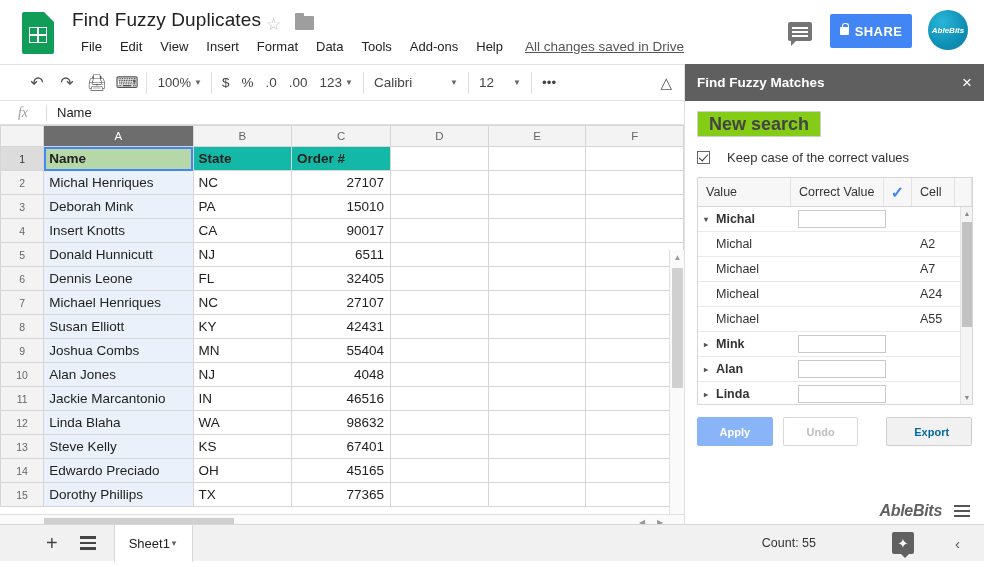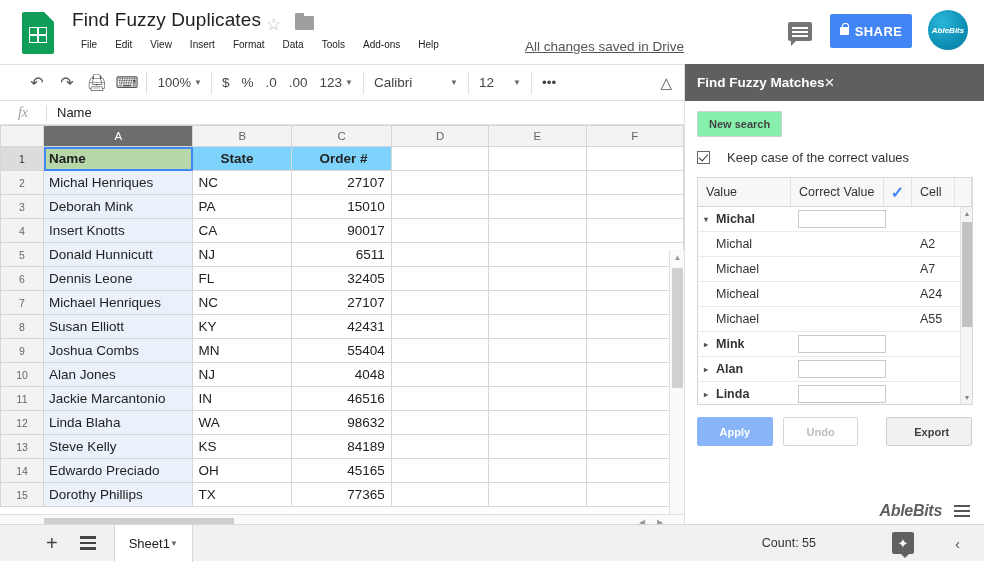--- a/index.html
+++ b/index.html
@@ -43,21 +43,21 @@
     position: absolute; left: 295px; top: 16px; width: 19px; height: 14px;
     background: #9e9e9e; border-radius: 1px; cursor: pointer;
   }
   .folder-icon:before {
     content: ""; position: absolute; left: 0; top: -3px; width: 9px; height: 4px;
     background: #9e9e9e; border-radius: 1px 1px 0 0;
   }
 
   .menubar { position: absolute; left: 72px; top: 36px; display: flex; align-items: center; }
   .menubar .mi {
-    font-size: 10px; color: #222; padding: 3px 9px; cursor: pointer; white-space: nowrap;
+    font-size: 13px; color: #222; padding: 3px 9px; cursor: pointer; white-space: nowrap;
   }
   .save-status {
     position: absolute; left: 525px; top: 39px;
     font-size: 13.5px; color: #555; text-decoration: underline; cursor: pointer; white-space: nowrap;
   }
 
   .comment-icon {
     position: absolute; left: 788px; top: 22px; width: 24px; height: 19px;
     background: #757575; border-radius: 2px; cursor: pointer;
   }
@@ -137,21 +137,21 @@
   th.colhead.sel { background: #6d6d6d; color: #fff; }
   td.rowhead {
     width: 44px; height: 24px; background: #f3f3f3; font-size: 10.5px; color: #666;
     text-align: center; vertical-align: middle;
   }
   td.rowhead.sel { background: #dcdcdc; color: #333; }
 
   td.cell { height: 24px; font-size: 13.5px; color: #222; vertical-align: middle; background: #fff; }
   td.cell .inner { padding: 0 5px; overflow: hidden; white-space: nowrap; }
   td.cell.num .inner { text-align: right; padding-right: 6px; }
-  td.cell.hdr { background: #7dd3fc; font-weight: 700; padding-left: 22px; }
+  td.cell.hdr { background: #14b8a6; font-weight: 700; }
   td.cell.colA { background: #eaf1fb; }
   td.cell.active {
     background: #b6d7a8; outline: 2px solid #4285f4; outline-offset: -2px; position: relative;
   }
 
   
   .grid-vscroll {
     position: absolute; right: 0; top: 125px; width: 15px; height: 383px; background: #fafafa;
     border-left: 1px solid #e0e0e0;
   }
@@ -163,29 +163,29 @@
     border-top: 1px solid #e0e0e0; display: flex; align-items: center;
   }
   .grid-hscroll .hthumb { position: absolute; left: 44px; top: 3px; width: 190px; height: 10px; background: #cfcfcf; }
   .grid-hscroll .harr { position: absolute; width: 16px; height: 16px; display: flex; align-items: center; justify-content: center; font-size: 8px; color: #999; }
   .grid-hscroll .harr.l { right: 34px; } .grid-hscroll .harr.r { right: 16px; }
 
   
   .panel { position: absolute; left: 684px; top: 64px; width: 300px; height: 466px; background: #fff; border-left: 1px solid #e0e0e0; }
   .panel-header {
     height: 37px; background: #5f5f5f; display: flex; align-items: center;
-    padding: 12px 12px; 
+    padding: 12px 12px; justify-content: space-between;
   }
   .panel-title { color: #fff; font-size: 13.5px; font-weight: 700; }
   .panel-close { color: #fff; font-size: 17px; cursor: pointer; line-height: 1; }
 
   .panel-body { padding: 10px 12px 0 12px; position: relative; }
   .newsearch-btn {
-    height: 26px; padding: 0 11px; background: #86efac; border: 1px solid #cfcfcf;
-    font-size: 11px; font-weight: 700; color: #444; cursor: pointer; border-radius: 1px;
+    height: 26px; padding: 0 11px; background: #84cc16; border: 1px solid #cfcfcf;
+    font-size: 18px; font-weight: 700; color: #444; cursor: pointer; border-radius: 1px;
     font-family: "Liberation Sans", sans-serif;
   }
   .keepcase-row { display: flex; align-items: center; gap: 17px; margin-top: 13px; cursor: pointer; }
   .cbox {
     width: 13px; height: 13px; border: 1px solid #666; background: #fff;
     position: relative; flex: none;
   }
   .cbox.checked:after {
     content: ""; position: absolute; left: 3px; top: 0px; width: 4px; height: 8px;
     border: solid #333; border-width: 0 1.8px 1.8px 0; transform: rotate(42deg);
@@ -229,21 +229,21 @@
   .res-vscroll .vthumb { position: absolute; left: 1px; top: 15px; width: 10px; height: 105px; background: #c2c2c2; }
 
   .panel-actions { display: flex; align-items: center; gap: 10px; margin-top: 12px; }
   .btn {
     height: 29px; border-radius: 2px; font-size: 11px; font-weight: 700; cursor: pointer;
     display: flex; align-items: center; justify-content: center;
     font-family: "Liberation Sans", sans-serif;
   }
   .btn-apply { width: 78px; background: #8ab4f8; color: #fff; border: 1px solid #8ab4f8; }
   .btn-undo { width: 78px; background: #fff; color: #bdbdbd; border: 1px solid #d8d8d8; cursor: default; }
-  .btn-export { width: 88px; background: #f1f1f1; color: #404040; border: 1px solid #cfcfcf; margin-left: 18px; padding-left: 11px; }
+  .btn-export { width: 88px; background: #f1f1f1; color: #0369a1; border: 1px solid #cfcfcf; margin-left: 18px; padding-left: 11px; }
 
   .panel-footer { position: absolute; right: 14px; bottom: 10px; display: flex; align-items: center; gap: 12px; }
   .ablebits-wm { font-size: 16px; font-weight: 700; font-style: italic; color: #606060; letter-spacing: -.3px; }
   .hamburger { display: flex; flex-direction: column; gap: 3px; cursor: pointer; }
   .hamburger span { display: block; width: 16px; height: 1.8px; background: #555; }
 
   
   .bottombar {
     position: absolute; left: 0; bottom: 0; width: 984px; height: 37px;
     background: #f1f1f1; border-top: 1px solid #d8d8d8; display: flex; align-items: center;
@@ -618,21 +618,21 @@
           </tr>
           <tr>
             <td class="rowhead">13</td>
             <td class="cell colA">
               <div class="inner">Steve Kelly</div>
             </td>
             <td class="cell">
               <div class="inner">KS</div>
             </td>
             <td class="cell num">
-              <div class="inner">84189</div>
+              <div class="inner">67401</div>
             </td>
             <td class="cell">
               <div class="inner"></div>
             </td>
             <td class="cell">
               <div class="inner"></div>
             </td>
             <td class="cell">
               <div class="inner"></div>
             </td>

